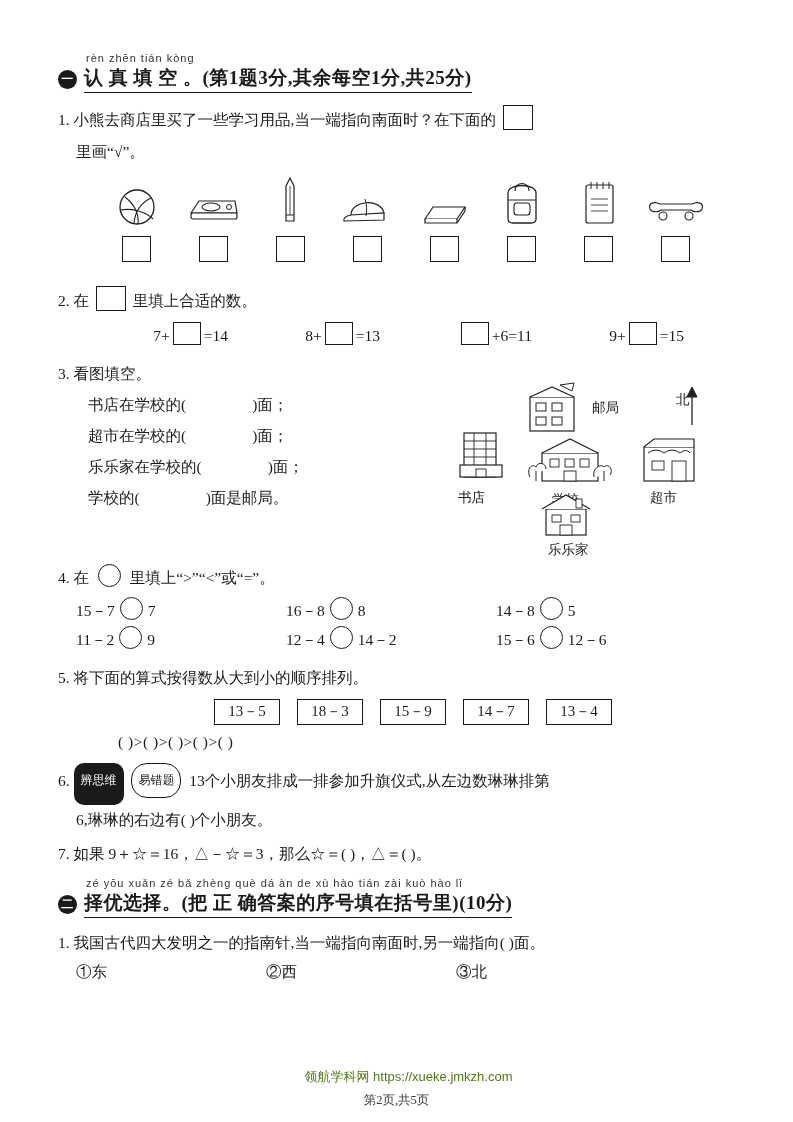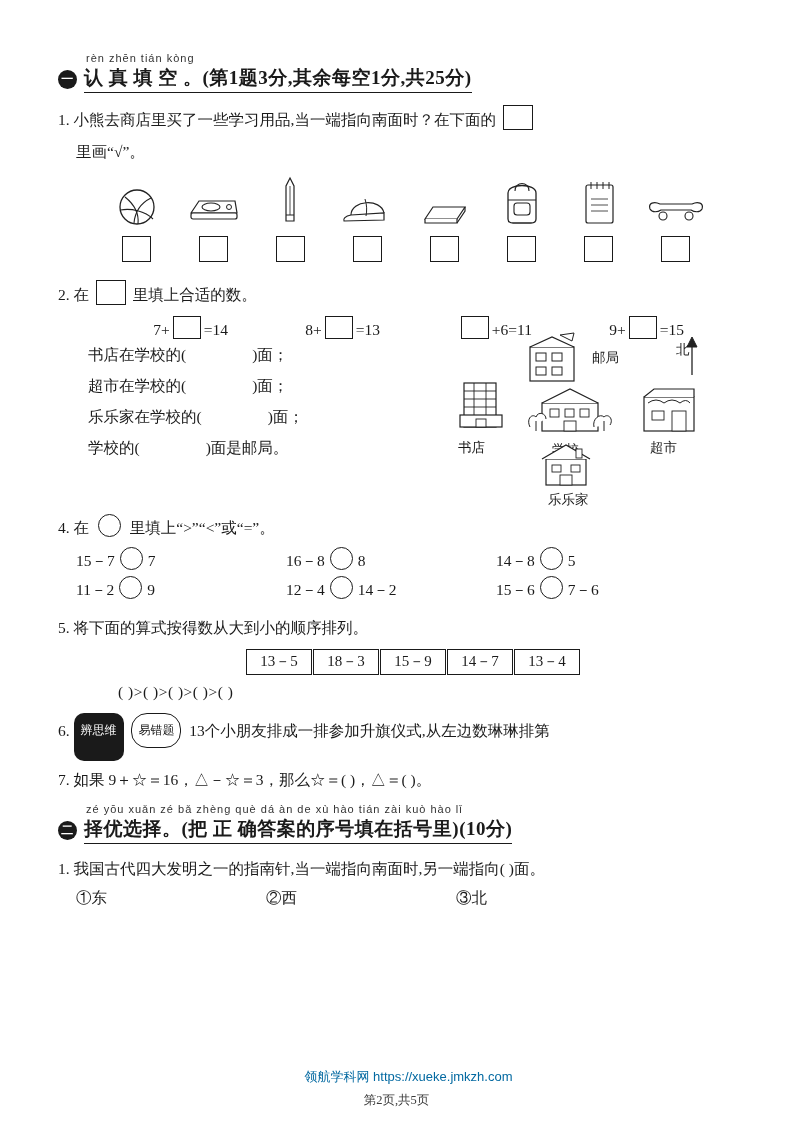--- a/index.html
+++ b/index.html
@@ -169,21 +169,21 @@
     margin-left: 18px;
     margin-top: 4px;
     font-size: 15.5px;
   }
   .cmprow .c { width: 210px; }
 
   
   .cards {
     display: flex;
     justify-content: center;
-    gap: 1px;
+    gap: 17px;
     margin-top: 6px;
     margin-left: 30px;
   }
   .card {
     border: 1.1px solid #1a1a1a;
     padding: 2px 9px 3px;
     font-size: 15px;
     min-width: 46px;
     text-align: center;
   }
@@ -193,21 +193,21 @@
     font-size: 15.5px;
     letter-spacing: 0.5px;
   }
 
   
   .tag {
     display: inline-block;
     background: #1a1a1a;
     color: #fff;
     font-size: 12px;
-    padding: 2px 7px 16px;
+    padding: 2px 7px 10px;
     border-radius: 10px;
     margin-right: 4px;
     vertical-align: 2px;
     font-family: "Liberation Sans", sans-serif;
   }
   .tag.outline {
     background: #fff;
     color: #1a1a1a;
     border: 1.1px solid #1a1a1a;
     border-radius: 16px;
@@ -224,21 +224,21 @@
   .choices .ch { width: 190px; }
 
   
   .footer-site {
     position: absolute;
     left: 0; right: 0;
     top: 1068px;
     text-align: center;
     font-family: "Liberation Sans", sans-serif;
     font-size: 13px;
-    color: #0369a1;
+    color: #4d7c0f;
     padding-left: 24px;
   }
   .footer-page {
     position: absolute;
     left: 0; right: 0;
     top: 1092px;
     text-align: center;
     font-size: 12.5px;
     color: #3a3a3a;
   }
@@ -370,41 +370,45 @@
           <span class="box"></span>
         </div>
       <div class="pic-boxcell">
           <span class="box"></span>
         </div>
       <div class="pic-boxcell">
           <span class="box"></span>
         </div>
     </div>
 
-    <div class="q" style="margin-top:18px">
+    <div class="q" style="margin-top:24px">
       <span>2.</span>
       <span>在</span>
       <span class="box"></span>
       <span>里填上合适的数。</span>
     </div>
     <div class="eqrow">
       <div class="eq">
         <span>7+</span><span class="box sm"></span><span>=14</span>
       </div>
       <div class="eq">
         <span>8+</span><span class="box sm"></span><span>=13</span>
       </div>
       <div class="eq">
         <span></span><span class="box sm"></span><span>+6=11</span>
       </div>
       <div class="eq">
         <span>9+</span><span class="box sm"></span><span>=15</span>
       </div>
     </div>
 
+    <div class="q" style="margin-top:14px">
+      <span>3.</span>
+      <span>看图填空。</span>
+    </div>
 
     <div class="q3wrap">
       <div class="q3lines">
         <div>
           <span>书店在学校的(</span><span class="dots">　　　　</span><span>)面；</span>
         </div>
         <div>
           <span>超市在学校的(</span><span class="dots">　　　　</span><span>)面；</span>
         </div>
         <div>
@@ -488,21 +492,21 @@
       <span>里填上“&gt;”“&lt;”或“=”。</span>
     </div>
     <div class="cmprow">
       <div class="c"><span>15－7</span><span class="circle"></span><span>7</span></div>
       <div class="c"><span>16－8</span><span class="circle"></span><span>8</span></div>
       <div class="c"><span>14－8</span><span class="circle"></span><span>5</span></div>
     </div>
     <div class="cmprow">
       <div class="c"><span>11－2</span><span class="circle"></span><span>9</span></div>
       <div class="c"><span>12－4</span><span class="circle"></span><span>14－2</span></div>
-      <div class="c"><span>15－6</span><span class="circle"></span><span>7－6</span></div>
+      <div class="c"><span>15－6</span><span class="circle"></span><span>12－6</span></div>
     </div>
 
     <div class="q" style="margin-top:12px">
       <span>5.</span>
       <span>将下面的算式按得数从大到小的顺序排列。</span>
     </div>
     <div class="cards">
       <div class="card">13－5</div>
       <div class="card">18－3</div>
       <div class="card">15－9</div>
@@ -510,20 +514,23 @@
       <div class="card">13－4</div>
     </div>
     <div class="blanks">(        )&gt;(        )&gt;(        )&gt;(        )&gt;(        )</div>
 
     <div class="q" style="margin-top:12px">
       <span>6.</span>
       <span class="tag">辨思维</span>
       <span class="tag outline">易错题</span>
       <span>13个小朋友排成一排参加升旗仪式,从左边数琳琳排第</span>
     </div>
+    <div class="q indent" style="margin-top:0">
+      <span>6,琳琳的右边有(        )个小朋友。</span>
+    </div>
 
     <div class="q" style="margin-top:4px">
       <span>7.</span>
       <span>如果 9＋☆＝16，△－☆＝3，那么☆＝(                )，△＝(                )。</span>
     </div>
 
     <div class="sec-head" style="margin-top:8px">
       <div class="pinyin">zé yōu xuǎn zé           bǎ zhèng què dá àn de xù hào tián zài kuò hào lǐ</div>
       <div class="sec-title-row">
         <span class="sec-num">二</span>

